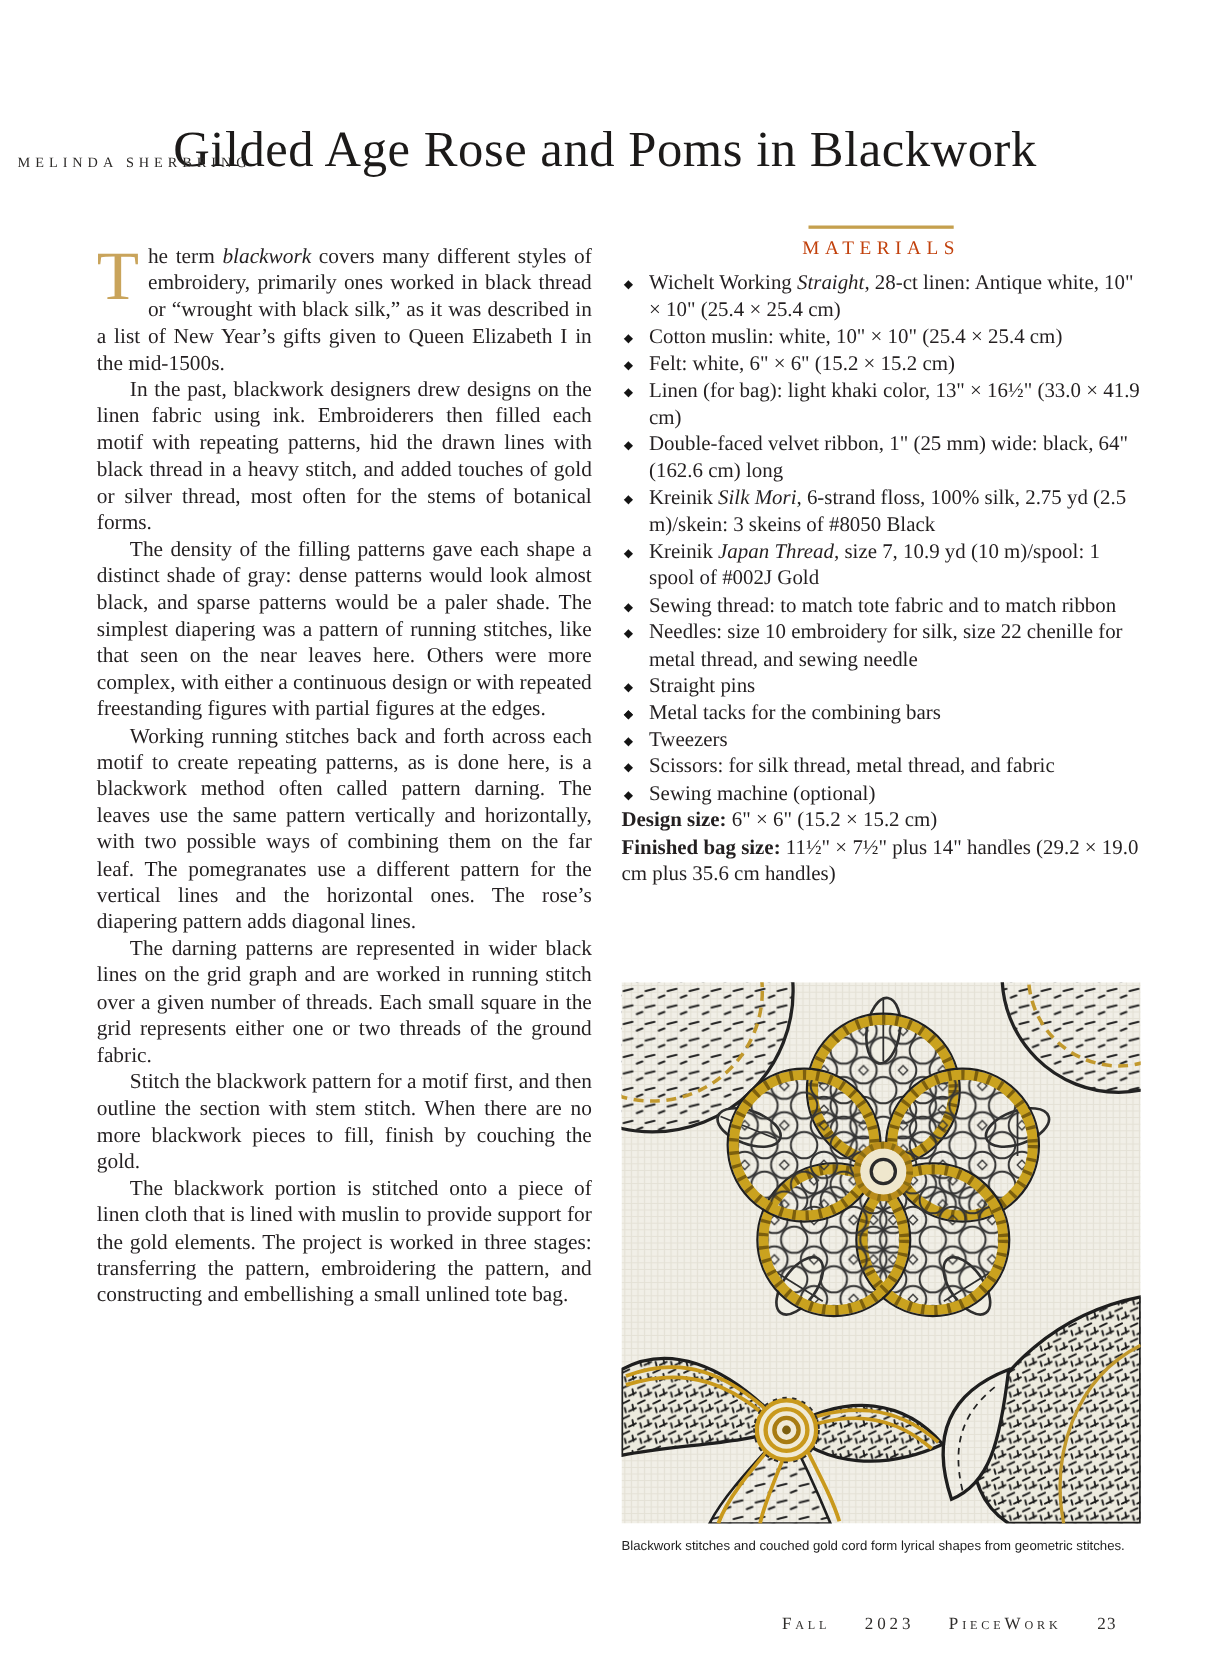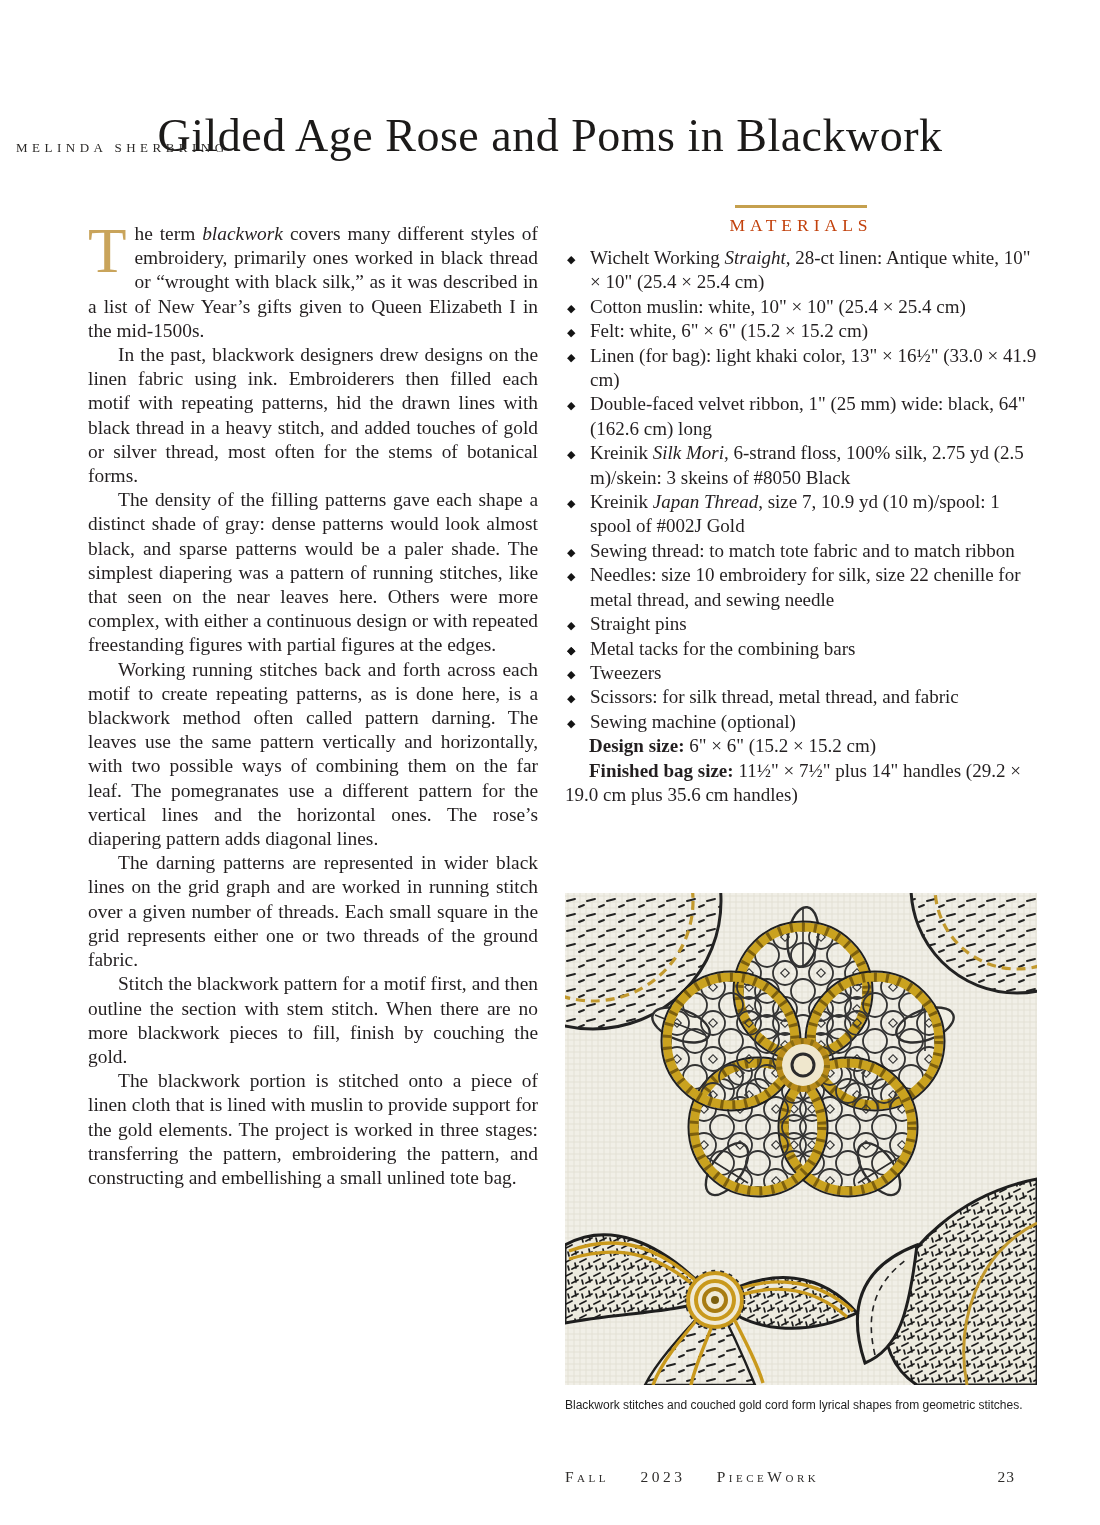--- a/index.html
+++ b/index.html
@@ -45,28 +45,28 @@
   .caption{
     position:absolute;left:565px;top:1395px;width:472px;
     font-family:"Liberation Sans", sans-serif;font-size:12px;line-height:20px;
     color:#1d1d1d;
   }
   .footer{
     position:absolute;left:565px;top:1468px;width:472px;height:24px;
     font-size:15.5px;color:#2e2c2a;
   }
   .footer-text{
-    position:absolute;left:0;width:400px;text-align:left;
+    position:absolute;left:0;width:400px;text-align:right;
     font-variant:small-caps;letter-spacing:3.5px;word-spacing:24px;
   }
   .footer-page{
     position:absolute;right:22px;top:0;letter-spacing:1px;
   }
   i{font-style:italic;}
-  b{font-weight:700;margin-left:24px;}
+  b{font-weight:700;}
 </style>
 </head>
 <body>
 
 <h1 class="page-title">Gilded Age Rose and Poms in Blackwork</h1>
 <div class="byline">MELINDA SHERBRING</div>
 
 <div class="col-left">
     <p class="first"><span class="dropcap">T</span><span>he term </span><i>blackwork</i><span> covers many different styles of embroidery, primarily ones worked in black thread or “wrought with black silk,” as it was described in a list of New Year’s gifts given to Queen Elizabeth I in the mid-1500s.</span></p>
     <p><span>In the past, blackwork designers drew designs on the linen fabric using ink. Embroiderers then filled each motif with repeating patterns, hid the drawn lines with black thread in a heavy stitch, and added touches of gold or silver thread, most often for the stems of botanical forms.</span></p>

